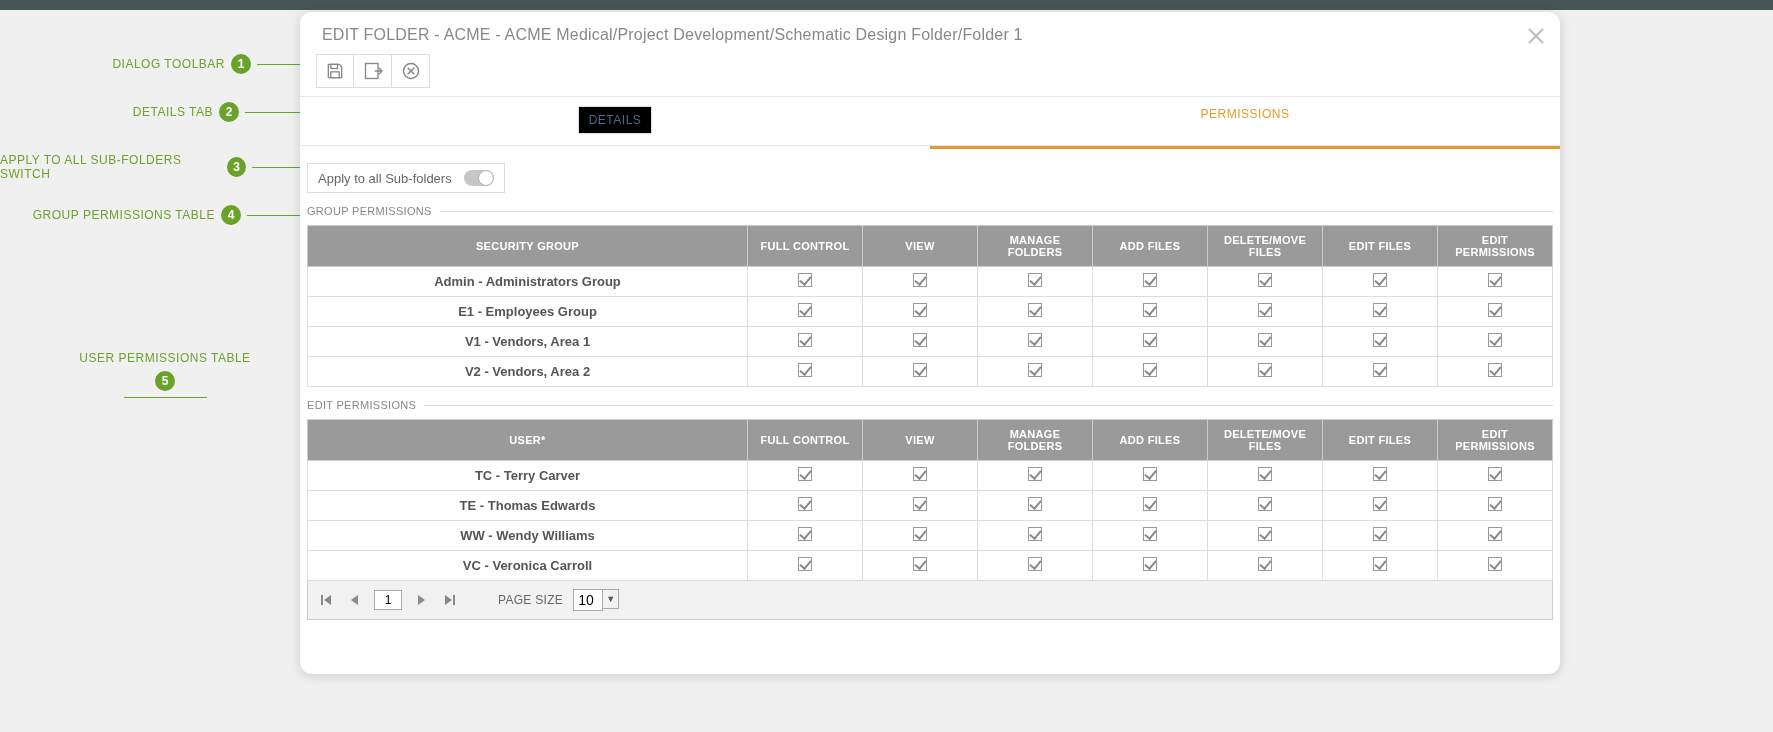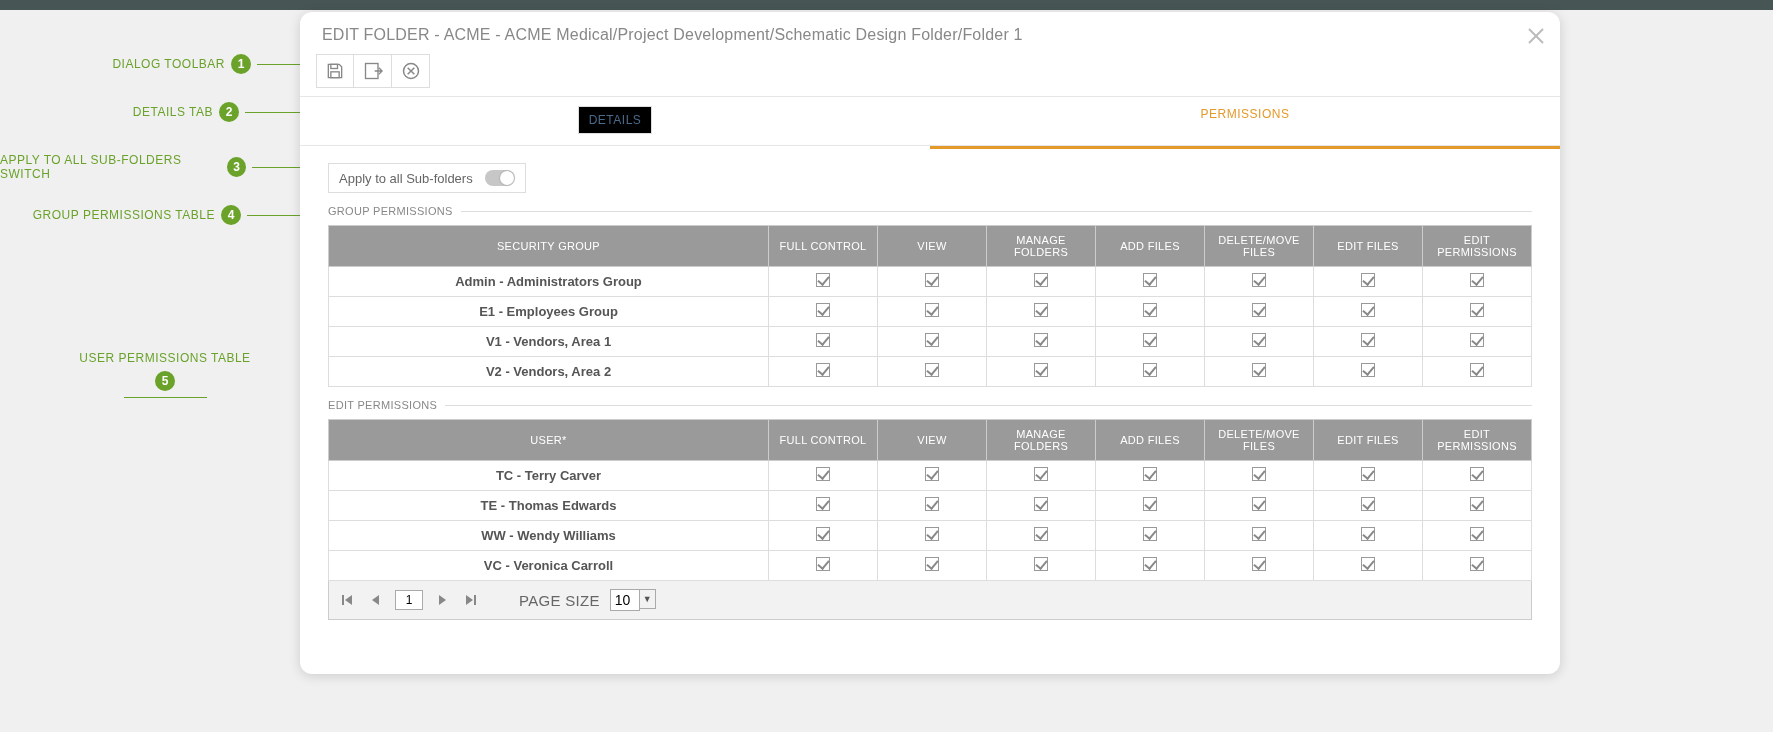--- a/index.html
+++ b/index.html
@@ -84,21 +84,21 @@
       border: 1px solid #ddd;
       display: inline-block;
       padding: 6px 10px;
       font-size: 12px;
       color: #4a6a8a;
       position: relative;
       top: -1px;
       background: #000000;
     }
     .content {
-      padding: 14px 28px;
+      padding: 14px 7px;
     }
     .apply-row {
       display: flex;
       align-items: center;
       gap: 12px;
       border: 1px solid #ddd;
       padding: 6px 10px;
       width: fit-content;
       font-size: 13px;
       color: #666;
@@ -138,21 +138,21 @@
     .perm-table {
       width: 100%;
       border-collapse: collapse;
       margin-top: 8px;
       border: 1px solid #ccc;
       table-layout: fixed;
     }
     .perm-table th {
       background: #9a9a9a;
       color: #fff;
-      font-weight: 400;
+      font-weight: 700;
       font-size: 11px;
       padding: 8px 6px;
       border: 1px solid #ccc;
       letter-spacing: 0.3px;
     }
     .perm-table th:first-child { width: 440px; }
     .perm-table td {
       border: 1px solid #ddd;
       padding: 6px 10px;
       font-size: 13px;
@@ -192,21 +192,21 @@
       align-items: center;
       justify-content: center;
     }
     .pg-input {
       width: 28px;
       text-align: center;
       border: 1px solid #aaa;
       padding: 2px 0;
       font-size: 12px;
     }
-    .pg-label { font-size: 15px; color: #666; letter-spacing: 0.3px; }
+    .pg-label { font-size: 12px; color: #666; letter-spacing: 0.3px; }
     .pg-size {
       width: 30px;
       text-align: left;
       border: 1px solid #aaa;
       padding: 2px 4px;
       font-size: 14px;
     }
     .pg-dd {
       width: 16px; height: 20px;
       border: 1px solid #aaa;

